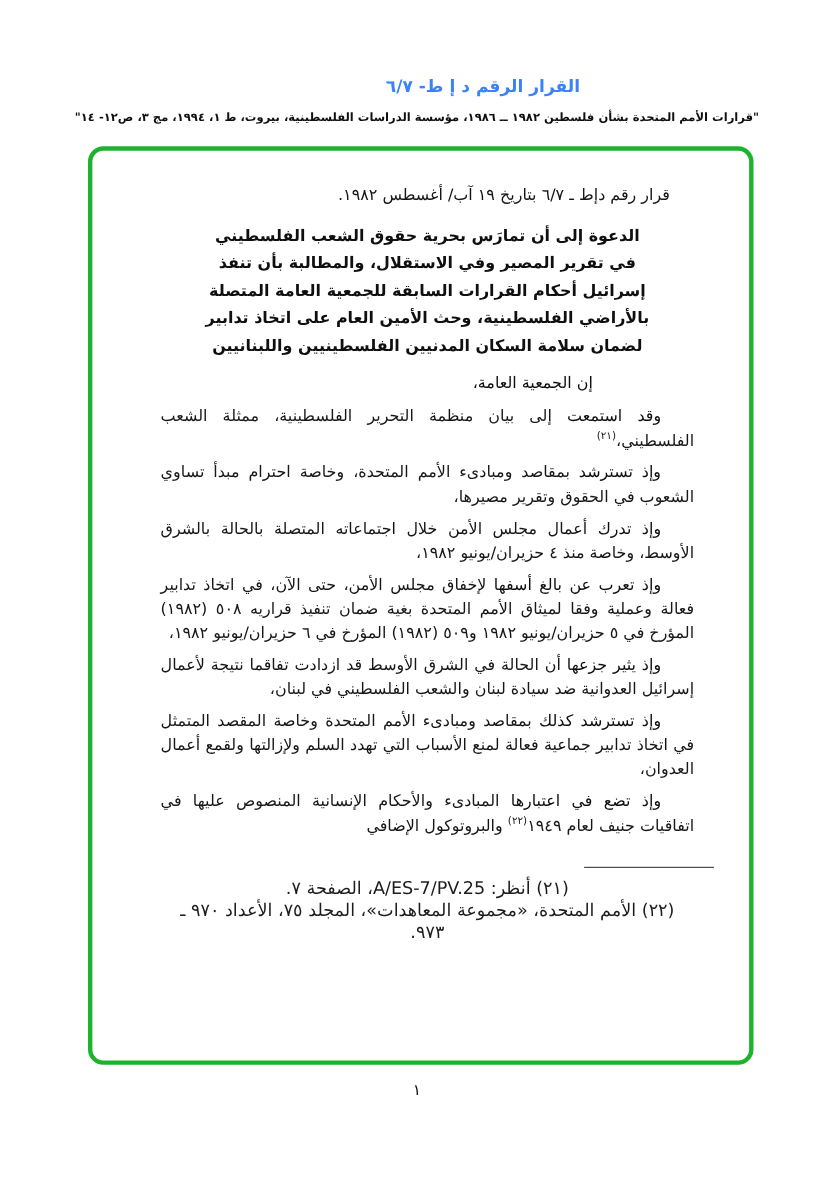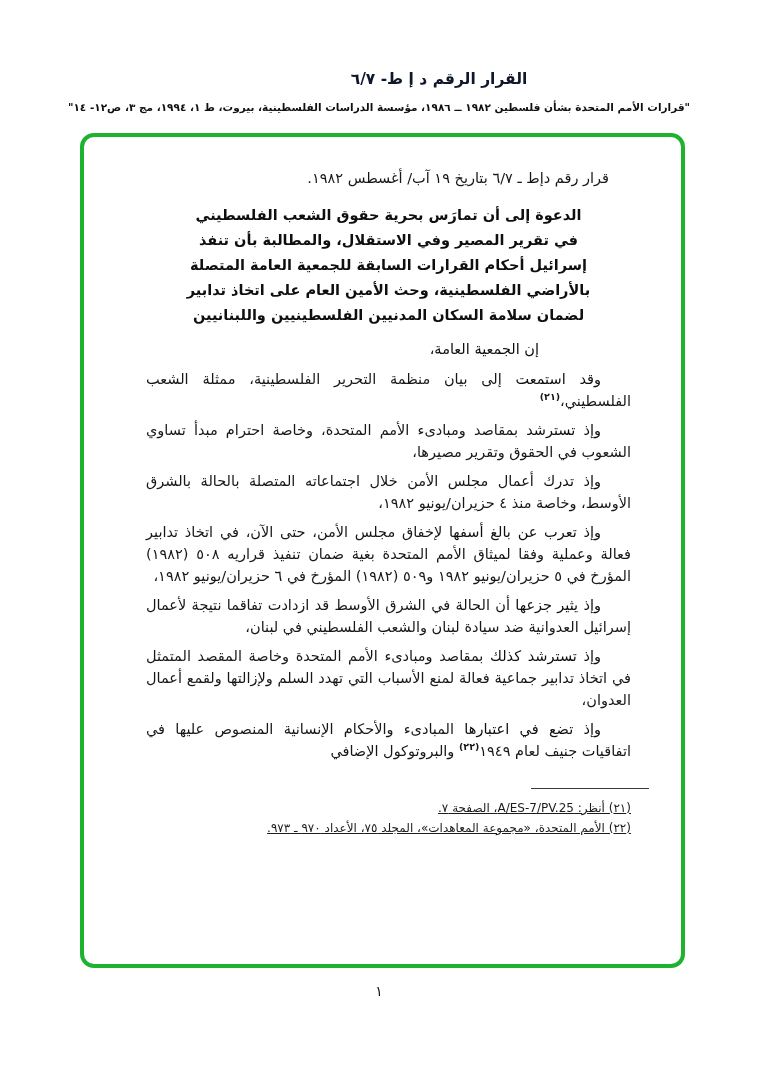--- a/index.html
+++ b/index.html
@@ -8,21 +8,21 @@
     width: 758px; height: 1078px;
     position: relative;
     font-family: "DejaVu Sans", sans-serif;
     color: #141414;
     overflow: hidden;
   }
 
   .doc-title {
     position: absolute; top: 70px; left: 120px; width: 638px;
     direction: rtl; text-align: center;
-    font-size: 15.5px; font-weight: 700; color: #0f172a;
+    font-size: 15.5px; font-weight: 700; color: #3b82f6;
   }
 
   .doc-subtitle {
     position: absolute; top: 101px; left: 8px; width: 742px;
     direction: rtl; text-align: center;
     font-size: 10.5px; font-weight: 700; color: #101010;
   }
 
   .res-box {
     position: absolute; left: 80px; top: 133px;
@@ -55,31 +55,31 @@
   .para {
     font-size: 14.5px; line-height: 22px;
     text-align: justify;
     text-indent: 30px;
     margin-bottom: 7px;
     color: #171717;
   }
   .para.opening { text-indent: 92px; margin-bottom: 8px; }
   .para b { font-weight: 400; color: #0e0e0e; }
 
-  sup.fn-ref { font-size: 9.5px; line-height: 0; font-weight: bold; }
+  sup.fn-ref { font-size: 9.5px; line-height: 0; }
 
   .footnotes { margin-top: 26px; }
   .fn-rule {
     width: 118px; height: 1px;
     background: #3a3a3a;
     margin: 0 -18px 9px 0;
   }
   .footnote {
-    font-size: 12px; line-height: 20px;
-    text-align: right; color: #1c1c1c; text-decoration: underline;
+    font-size: 16px; line-height: 20px;
+    text-align: center; color: #1c1c1c;
   }
 
   .page-number {
     position: absolute; top: 983px; left: 0; width: 758px;
     text-align: center; font-size: 14px; color: #111;
   }
 </style>
 </head>
 <body>
 

